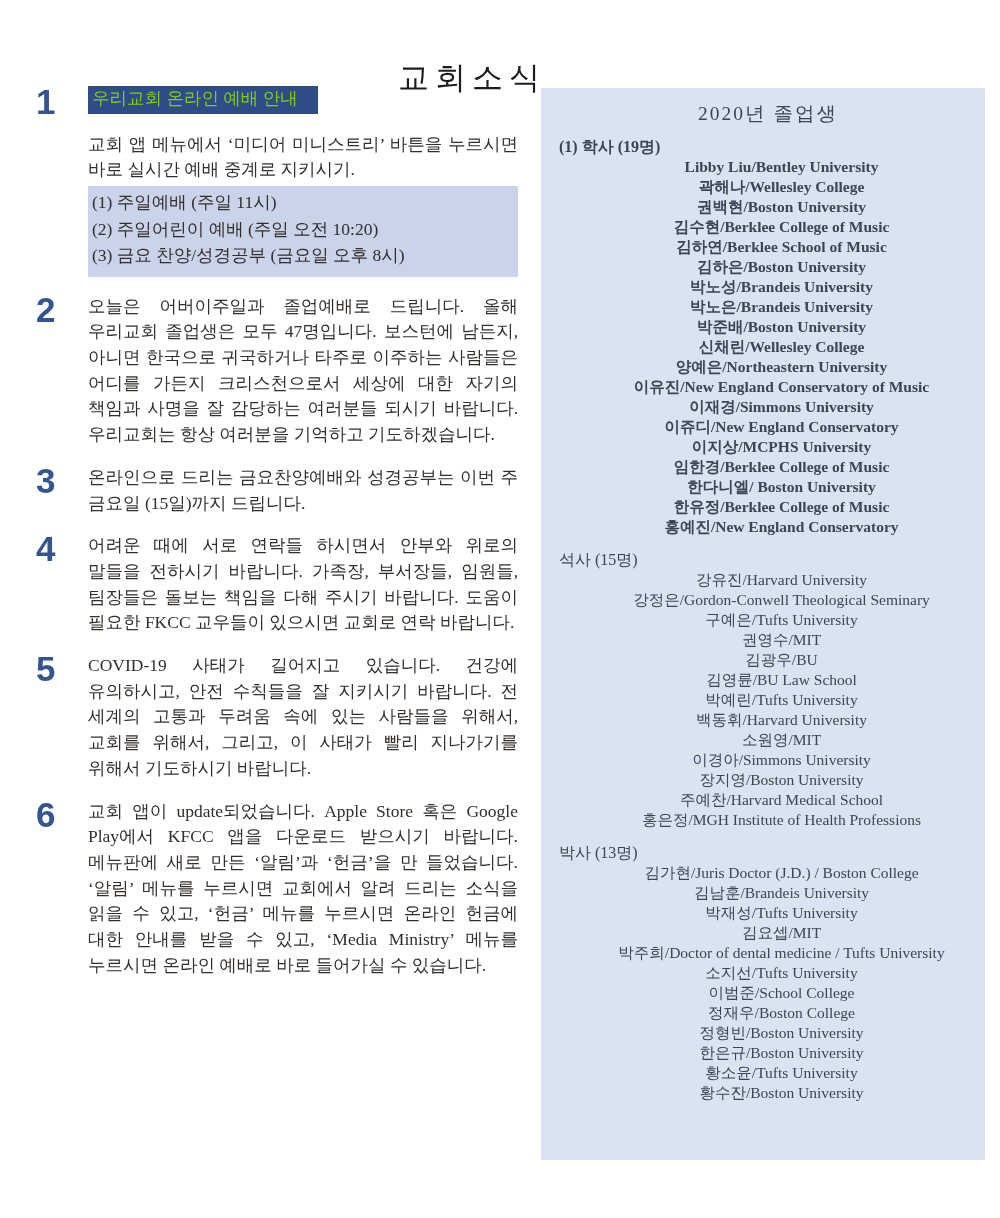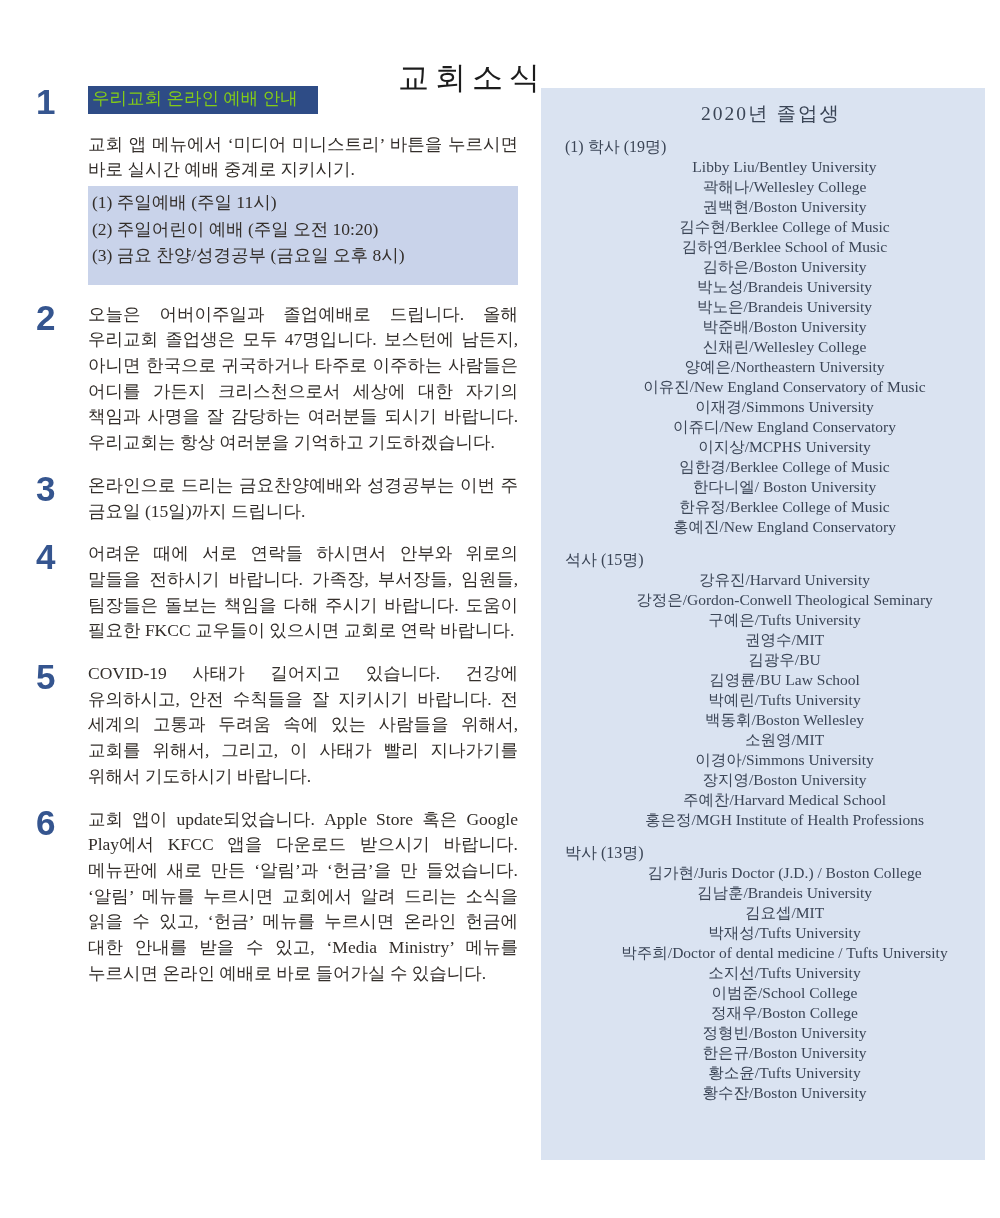--- a/index.html
+++ b/index.html
@@ -42,44 +42,44 @@
   .hl-title{
     display:inline-block;
     background:#2e4c86;
     color:#84cc16;
     padding:0px 20px 2px 4px;
     margin-bottom:18px;
   }
   .sublist{
     background:#c9d3ea;
     margin-top:3px;
-    padding:3px 4px 16px 4px;
+    padding:3px 4px 8px 4px;
   }
   .sublist .subline{
     line-height:26.5px;
     text-align:left;
   }
   
   .grad-panel{
     position:absolute;left:541px;top:88px;
     width:444px;height:1072px;
     background:#dae3f1;
     box-sizing:border-box;
-    padding:10px 8px 8px 24px;
+    padding:10px 8px 8px 18px;
     color:#3b4556;
   }
   .grad-title{
     text-align:center;
     font-size:19.5px;
     letter-spacing:2px;
     margin:2px 0 10px 0;
     font-weight:400;
   }
   .grad-section{margin-top:13px;}
-  .grad-section:first-of-type{margin-top:0;}
+  .grad-section:first-of-type{margin-top:0;font-weight:bold;}
   .grad-heading{
     font-size:16px;line-height:20px;
   }
   .grad-entries{margin:0;padding:0 0 0 27px;list-style:none;text-align:center;}
   .grad-entry{
     font-size:15.5px;line-height:20px;
     white-space:nowrap;
   }
 </style>
 </head>
@@ -196,21 +196,21 @@
   <li class="grad-entry">구예은/Tufts University</li>
 
   <li class="grad-entry">권영수/MIT</li>
 
   <li class="grad-entry">김광우/BU</li>
 
   <li class="grad-entry">김영륜/BU Law School</li>
 
   <li class="grad-entry">박예린/Tufts University</li>
 
-  <li class="grad-entry">백동휘/Boston Wellesley</li>
+  <li class="grad-entry">백동휘/Harvard University</li>
 
   <li class="grad-entry">소원영/MIT</li>
 
   <li class="grad-entry">이경아/Simmons University</li>
 
 
   <li class="grad-entry">장지영/Boston University</li>
 
   <li class="grad-entry">주예찬/Harvard Medical School</li>
 
@@ -219,23 +219,23 @@
   </div>
 
   <div class="grad-section">
     <div class="grad-heading">박사 (13명)</div>
     <ul class="grad-entries">
   <li class="grad-entry">김가현/Juris Doctor (J.D.) / Boston College</li>
 
   <li class="grad-entry">김남훈/Brandeis University</li>
 
 
+  <li class="grad-entry">박재성/Tufts University</li>
+
   <li class="grad-entry">김요셉/MIT</li>
-
-  <li class="grad-entry">박재성/Tufts University</li>
 
   <li class="grad-entry">박주희/Doctor of dental medicine / Tufts University</li>
 
   <li class="grad-entry">소지선/Tufts University</li>
 
   <li class="grad-entry">이범준/School College</li>
 
   <li class="grad-entry">정재우/Boston College</li>
 
   <li class="grad-entry">정형빈/Boston University</li>

